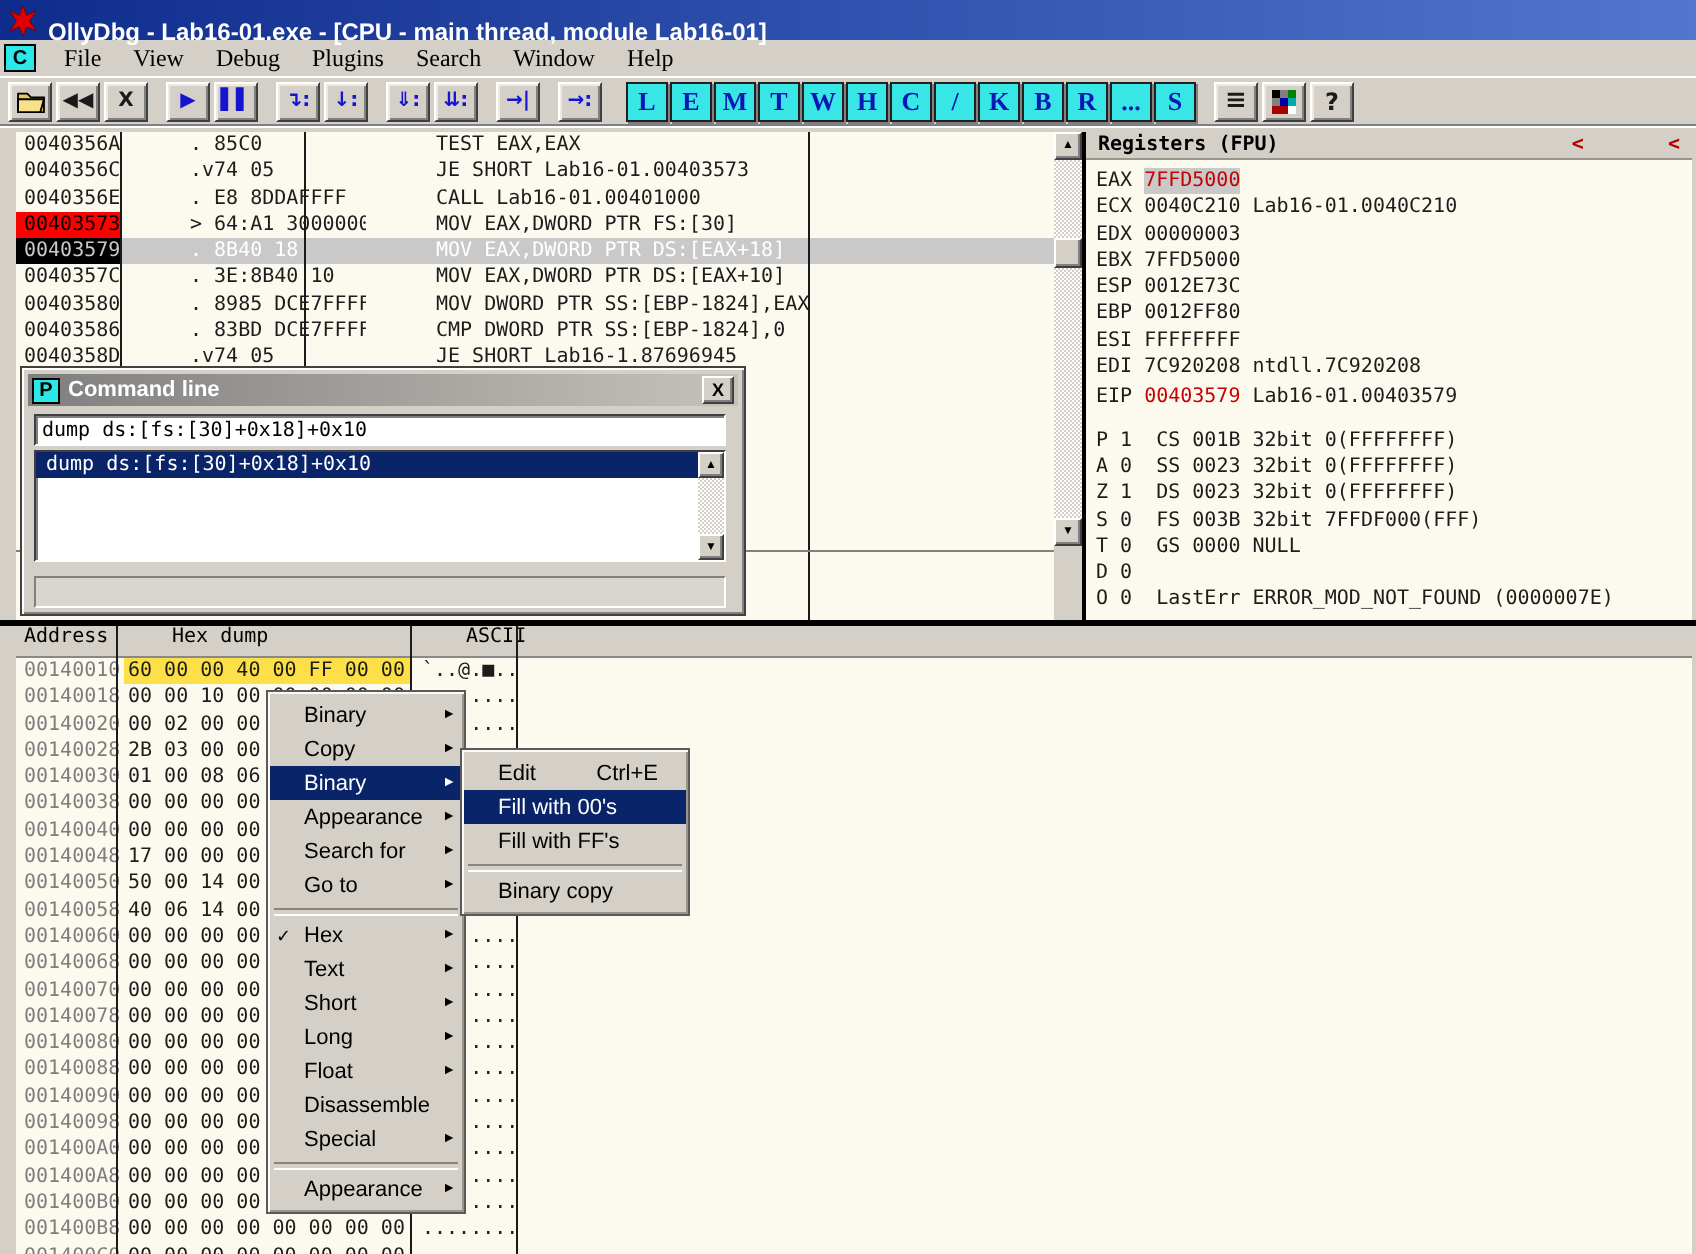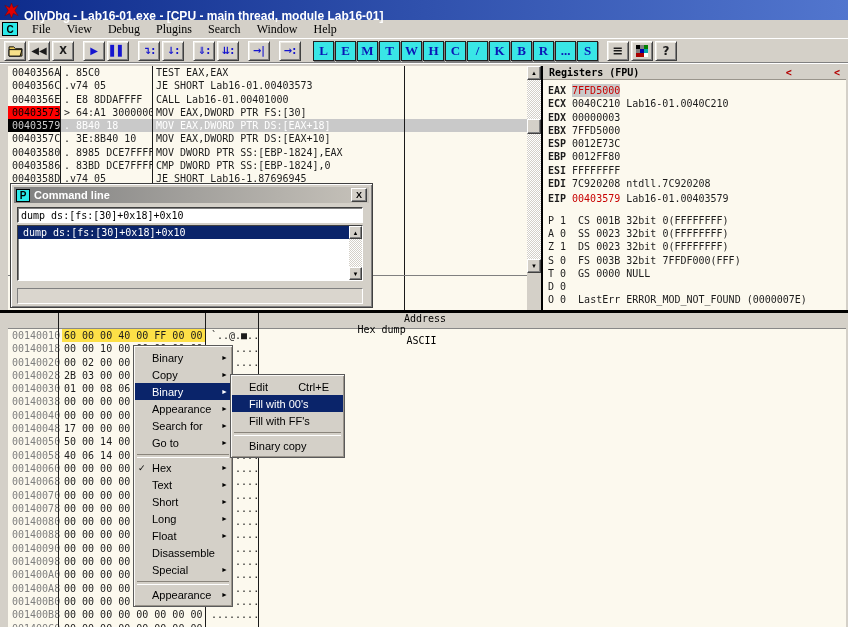--- a/index.html
+++ b/index.html
@@ -42,21 +42,21 @@
   .rgrp{display:flex;margin-left:8px;}
   .cgrid{display:grid;grid-template-columns:repeat(3,4px);grid-template-rows:repeat(3,4px);}
   .cgrid div{width:4px;height:4px;}
 
   
   .edge{position:absolute;left:0;top:62px;width:848px;height:2px;background:#808080;border-bottom:1px solid #fff;}
 
   
   .disasm{position:absolute;left:8px;top:66px;width:519px;height:209px;background:#FCF9EE;overflow:hidden;
     font-family:"DejaVu Sans Mono",monospace;font-size:10px;}
-  .drow{display:flex;height:13.3px;line-height:13.3px;white-space:pre;color:#1c1c1c;}
+  .drow{display:flex;height:13.3px;line-height:13.3px;white-space:pre;color:#1c1c1c;gap:31px;}
   .drow.selected{background:#C9C9C9;color:#FFFFFF;}
   .d-addr{flex:none;width:52px;padding-left:4px;}
   .drow.origin .d-addr{background:#FF0000;color:#000;}
   .drow.eip .d-addr{background:#000;color:#C9C9C9;}
   .d-bytes{flex:none;width:88px;margin-left:4px;overflow:hidden;}
   .d-instr{flex:1;margin-left:4px;overflow:hidden;}
   .vl{position:absolute;top:0;bottom:0;width:1px;background:#1a1a1a;}
 
   
   .sbar{position:absolute;background:#D4D0C8;}
@@ -76,39 +76,39 @@
 
   
   .regs{position:absolute;left:543px;top:66px;width:303px;height:246px;background:#FCF9EE;overflow:hidden;
     font-family:"DejaVu Sans Mono",monospace;font-size:10px;}
   .regs-head{height:14px;background:#D4D0C8;border-bottom:1px solid #9a958c;
     display:flex;justify-content:space-between;align-items:center;padding:0 6px;
     font-weight:bold;white-space:pre;}
   .chev{color:#B40000;font-weight:bold;white-space:pre;}
   .regbody{padding-top:4px;}
   .rrow{display:flex;height:13.3px;line-height:13.3px;white-space:pre;padding-left:5px;color:#1c1c1c;}
-  .rn{margin-right:6px;font-weight:bold;}
+  .rn{margin-right:6px;}
   .rc{margin-left:6px;}
   .rrow.redsel .rv{color:#C80000;background:#C9C9C9;}
   .rv.red{color:#C80000;}
   .spc2{height:2px;} .spc8{height:8px;}
 
   
   .infopane{position:absolute;left:8px;top:275px;width:519px;height:35px;background:#FCF9EE;
     border-top:1px solid #808080;}
 
   .hdiv{position:absolute;left:0;top:310px;width:848px;height:3px;background:#000;}
 
   
   .dump{position:absolute;left:8px;top:313px;width:838px;height:314px;background:#FCF9EE;overflow:hidden;
     font-family:"DejaVu Sans Mono",monospace;font-size:10px;}
   .dump-head{height:16px;background:#D4D0C8;border-bottom:1px solid #888;display:flex;
-    align-items:center;white-space:pre;color:#000;flex-direction:column;}
+    align-items:flex-start;white-space:pre;color:#000;}
   .dh-addr{flex:none;width:54px;padding-left:4px;}
-  .dh-hex{flex:none;width:143px;padding-left:2px;}
+  .dh-hex{flex:none;width:143px;padding-left:2px;margin-left:22px;}
   .dh-ascii{flex:none;width:53px;padding-left:6px;}
   .hrow{display:flex;height:13.3px;line-height:13.3px;white-space:pre;}
   .h-addr{flex:none;width:50px;padding-left:4px;color:#7E7E7E;}
   .h-hex{flex:none;width:143px;margin-left:4px;padding-left:2px;color:#1c1c1c;}
   .hrow.selected .h-hex{background:#fde047;}
   .h-ascii{flex:none;width:50px;margin-left:3px;padding-left:3px;color:#1c1c1c;}
 
   
   .cmdline{position:absolute;left:10px;top:183px;width:363px;height:125px;background:#D4D0C8;
     border:1px solid #404040;box-shadow:inset 1px 1px 0 #fff, inset -1px -1px 0 #808080;z-index:50;}

